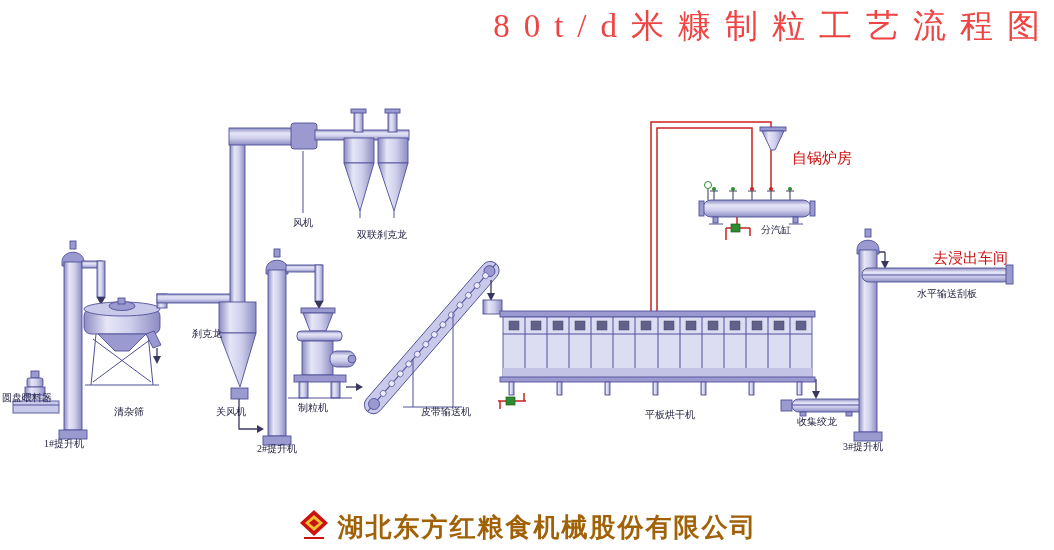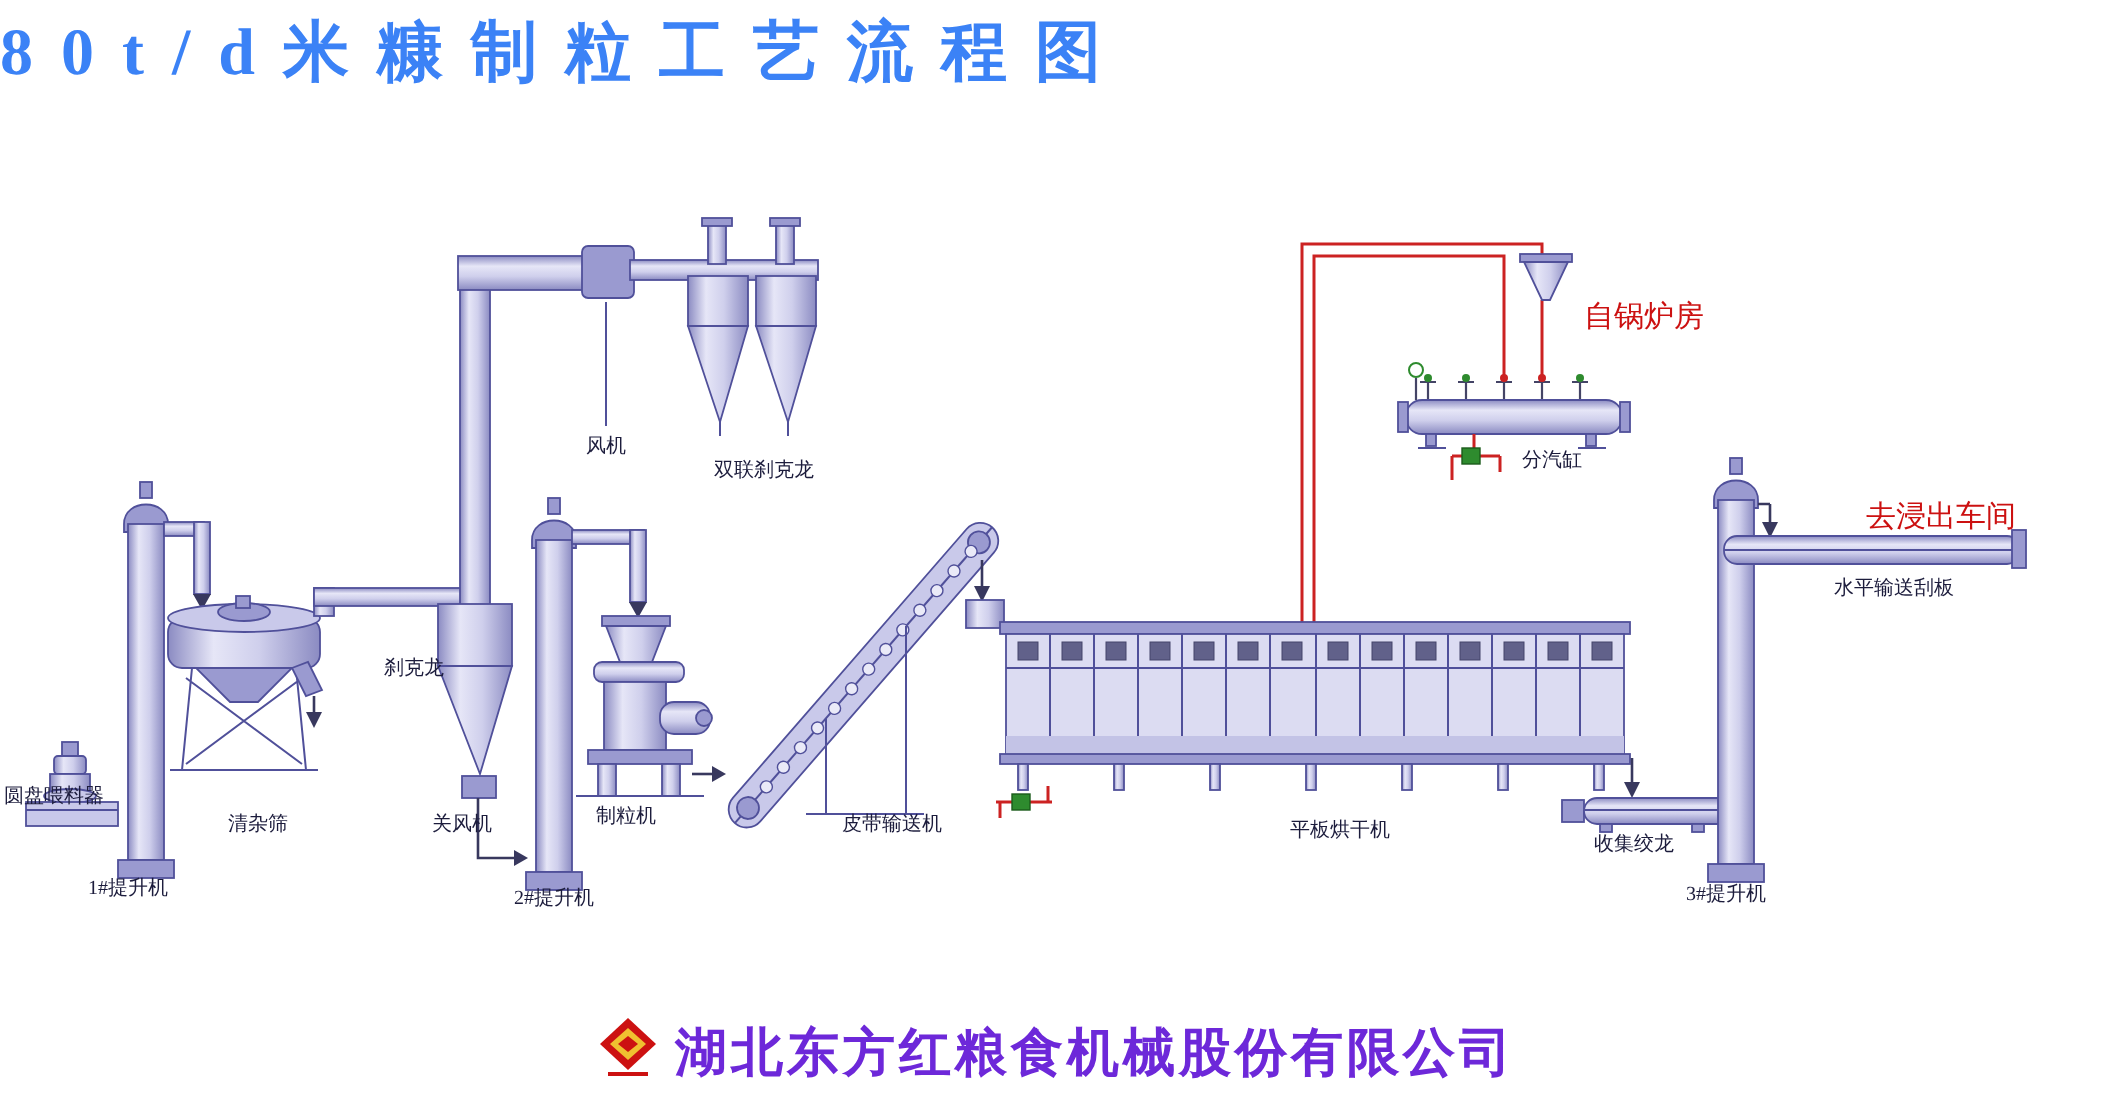--- a/index.html
+++ b/index.html
@@ -1,24 +1,24 @@
 <!DOCTYPE html>
 <html><head>
 <meta charset="utf-8">
 <style>
   html,body{margin:0;padding:0;background:#888;}
   .stage{position:relative;width:1054px;height:550px;background:#ffffff;overflow:hidden;
          font-family:"Liberation Serif",serif;margin:0 auto;}
-  .title{position:absolute;top:4px;left:0;width:100%;margin:0;text-align:left;
-         color:#3b82f6;font-size:33px;font-weight:bold;letter-spacing:14px;
+  .title{position:absolute;top:4px;left:0;width:100%;margin:0;text-align:right;
+         color:#ef4444;font-size:33px;font-weight:normal;letter-spacing:14px;
          font-family:"Liberation Serif",serif;white-space:nowrap;}
   .diagram{position:absolute;left:0;top:0;}
   .footer{position:absolute;bottom:5px;left:0;width:100%;display:flex;
           justify-content:center;align-items:center;gap:7px;}
-  .company{color:#6d28d9;font-size:26px;font-weight:bold;letter-spacing:2px;white-space:nowrap;}
+  .company{color:#a16207;font-size:26px;font-weight:bold;letter-spacing:2px;white-space:nowrap;}
   
   .fv{fill:url(#gv);stroke:#50509a;stroke-width:.9}
   .fh{fill:url(#gh);stroke:#50509a;stroke-width:.9}
   .f1{fill:#c9c9ea;stroke:#50509a;stroke-width:.9}
   .f2{fill:#9a9ad0;stroke:#50509a;stroke-width:.9}
   .f3{fill:#dcdcf2;stroke:#50509a;stroke-width:.9}
   .f4{fill:#eaeaf8;stroke:#50509a;stroke-width:.7}
   .ln{stroke:#50509a;fill:none;stroke-width:1}
   .lnk{stroke:#38385e;fill:none;stroke-width:1.3}
   .arrow{fill:#38385e;stroke:none}

